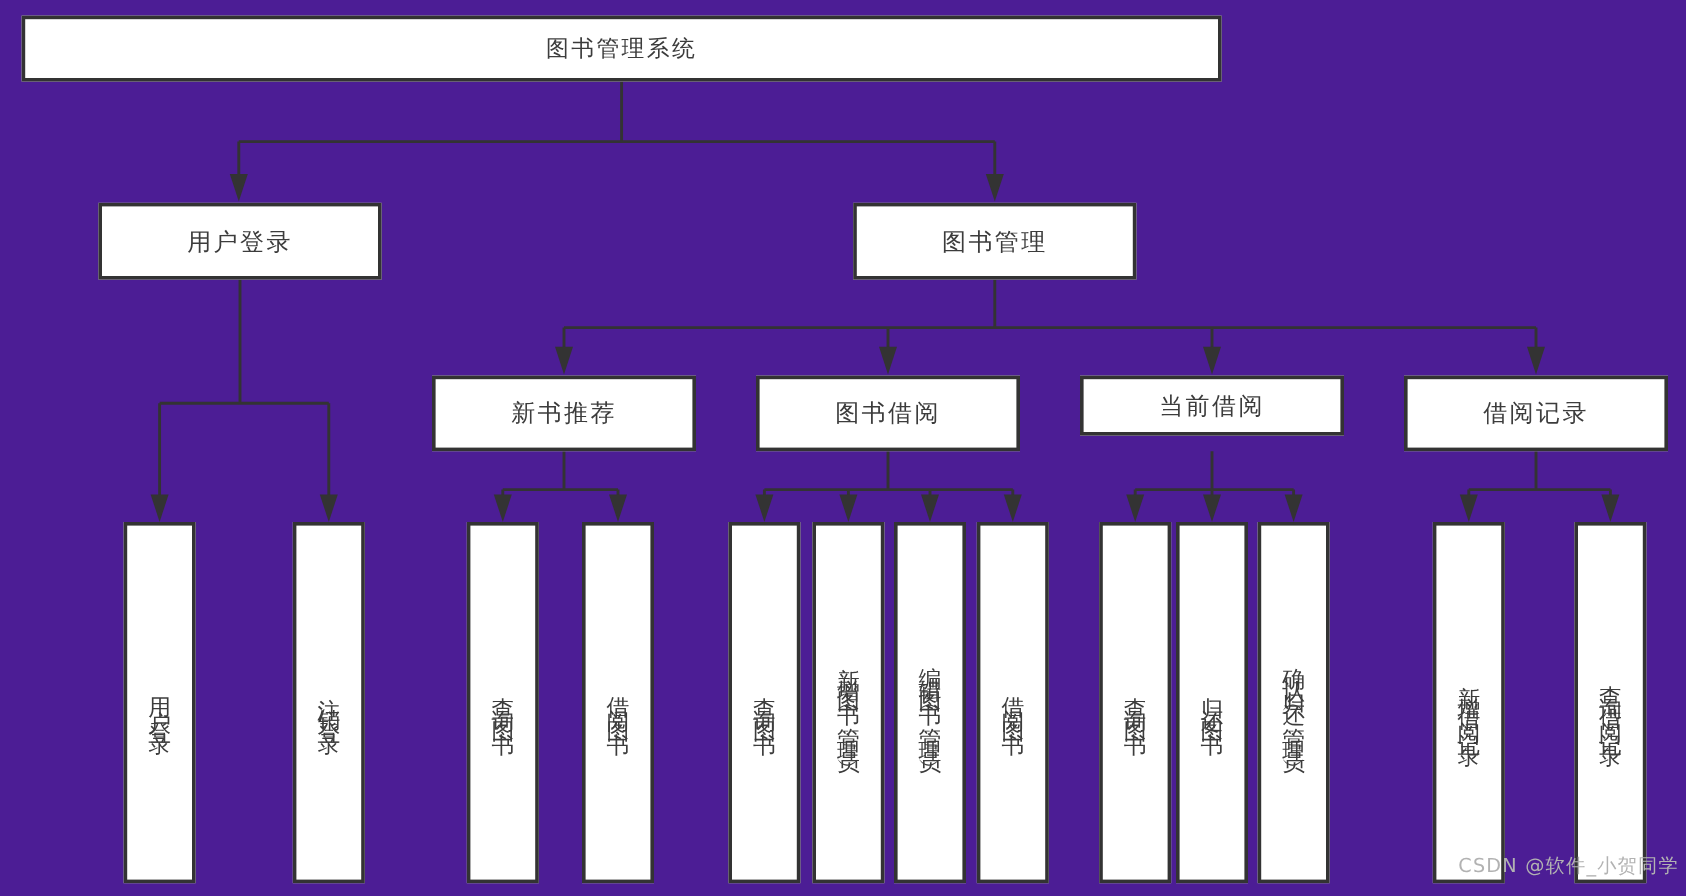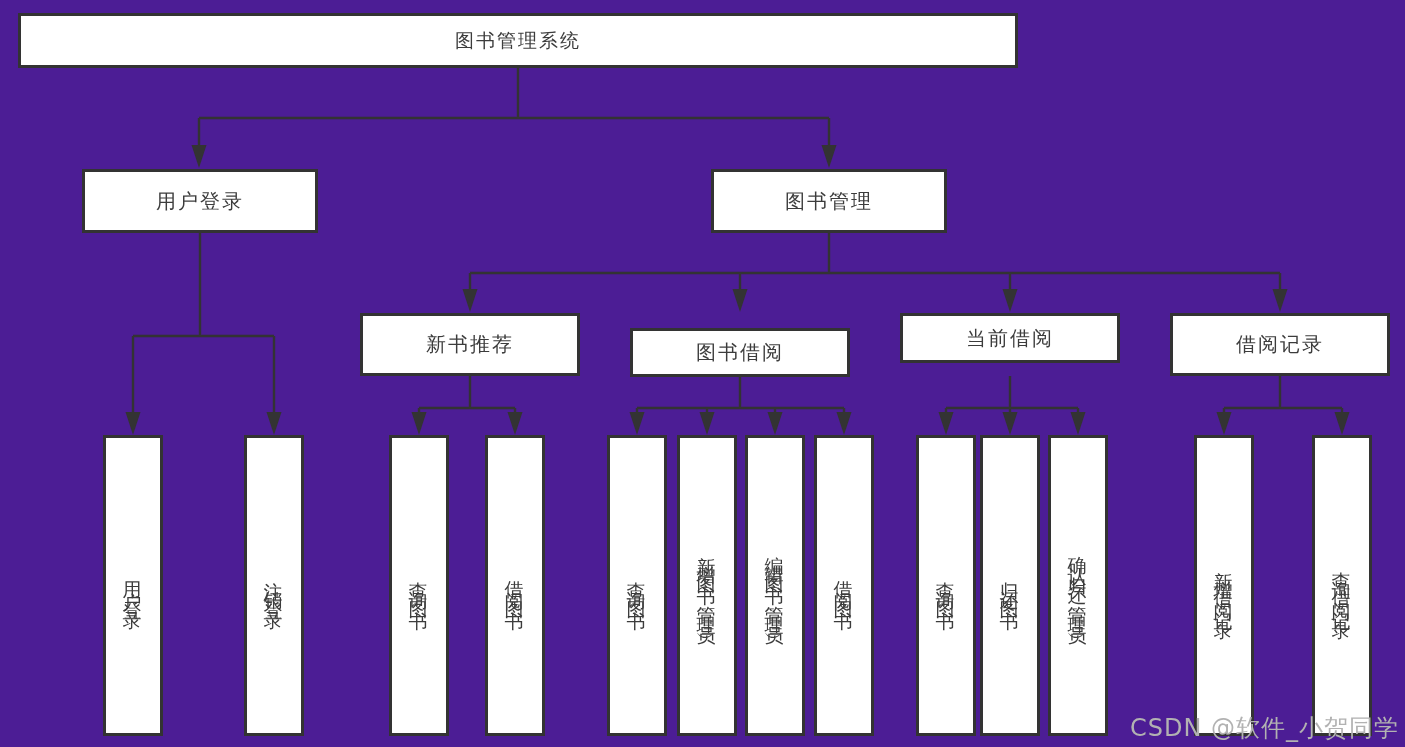--- a/index.html
+++ b/index.html
@@ -38,21 +38,21 @@
   #connectors path.line{
     fill:none;stroke:#333333;stroke-width:2.4;
   }
   #connectors polygon.arrow{
     fill:#333333;stroke:none;
   }
   .watermark{
     position:absolute;
     right:6px;
     top:712px;
-    font-size:24px;
+    font-size:16px;
     letter-spacing:1px;
     color:#b2b2b2;
     z-index:5;
   }
 </style>
 </head>
 <body>
 
 <div id="canvas">
 
@@ -91,21 +91,21 @@
     <polygon class="arrow" points="1216.5,412 1231.5,412 1224,435"></polygon>
     <polygon class="arrow" points="1334.5,412 1349.5,412 1342,435"></polygon>
   </svg>
 
   <div class="node root" style="left:18px;top:13px;width:1000px;height:55px;">图书管理系统</div>
 
   <div class="node" style="left:82px;top:169px;width:236px;height:64px;">用户登录</div>
   <div class="node" style="left:711px;top:169px;width:236px;height:64px;">图书管理</div>
 
   <div class="node" style="left:360px;top:313px;width:220px;height:63px;">新书推荐</div>
-  <div class="node" style="left:630px;top:313px;width:220px;height:49px;margin-top:15px;">图书借阅</div>
+  <div class="node" style="left:630px;top:313px;width:220px;height:63px;">图书借阅</div>
   <div class="node" style="left:900px;top:313px;width:220px;height:50px;">当前借阅</div>
   <div class="node" style="left:1170px;top:313px;width:220px;height:63px;">借阅记录</div>
 
   <div class="node leaf" style="left:103px;top:435px;width:60px;height:301px;">用户登录</div>
   <div class="node leaf" style="left:244px;top:435px;width:60px;height:301px;">注销登录</div>
 
   <div class="node leaf" style="left:389px;top:435px;width:60px;height:301px;">查询图书</div>
   <div class="node leaf" style="left:485px;top:435px;width:60px;height:301px;">借阅图书</div>
 
   <div class="node leaf" style="left:607px;top:435px;width:60px;height:301px;">查询图书</div>

